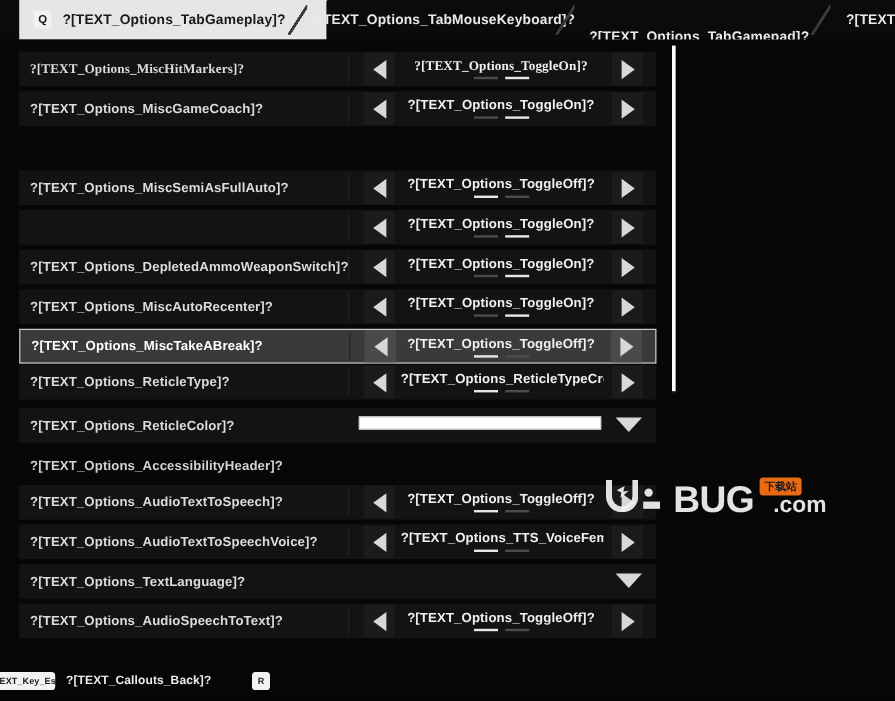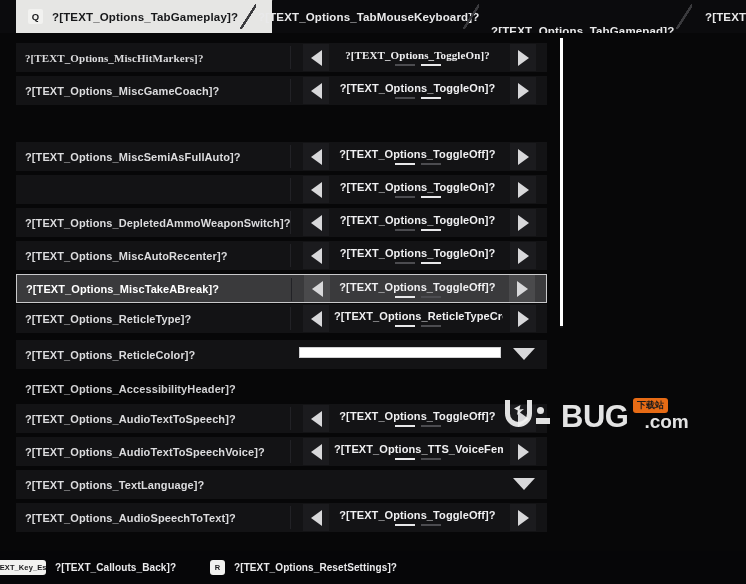--- a/index.html
+++ b/index.html
@@ -631,17 +631,16 @@
     <span class="wm-badge">下载站</span>
   </div>
 
   <div id="bottombar">
     <div class="callout" id="callout-back">
       <span class="cap wide">TEXT_Key_Escape]</span>
       <span class="txt">?[TEXT_Callouts_Back]?</span>
     </div>
     <div class="callout" id="callout-reset">
       <span class="cap sq">R</span>
-      <span class="txt">?[TEXT_Options_ResetSettings]?</span>
     </div>
   </div>
 
 </div>
 
 </body></html>

